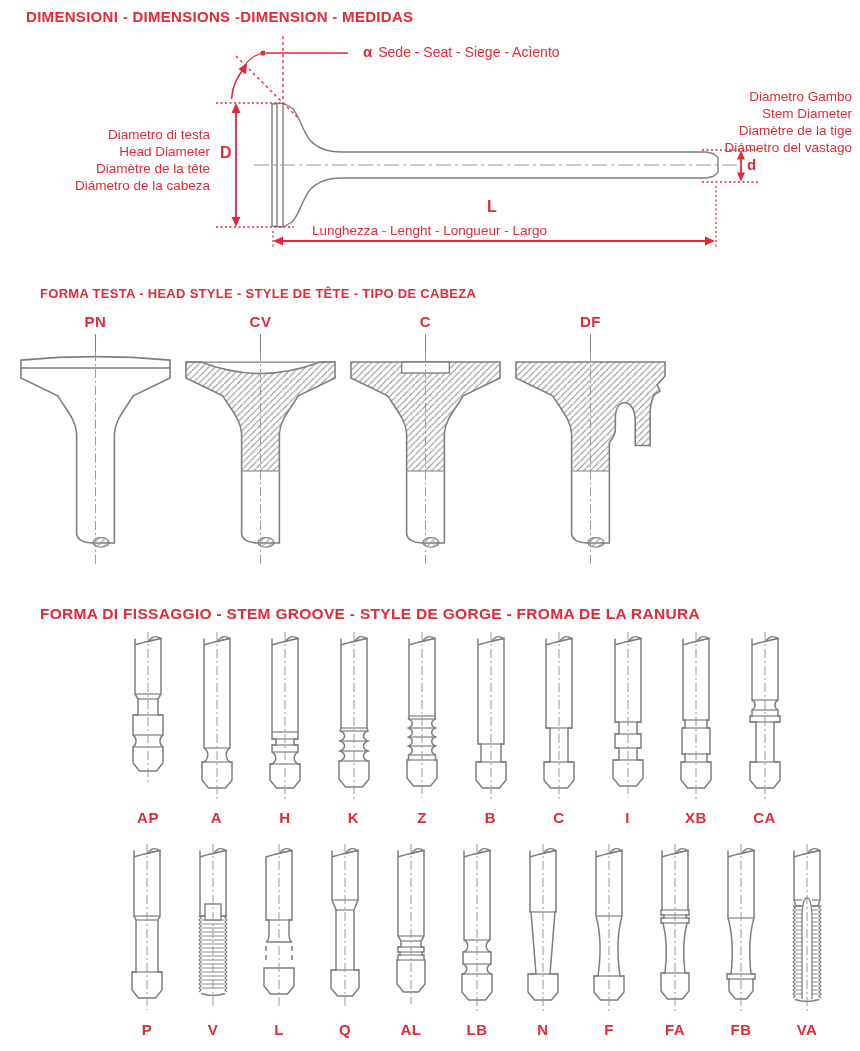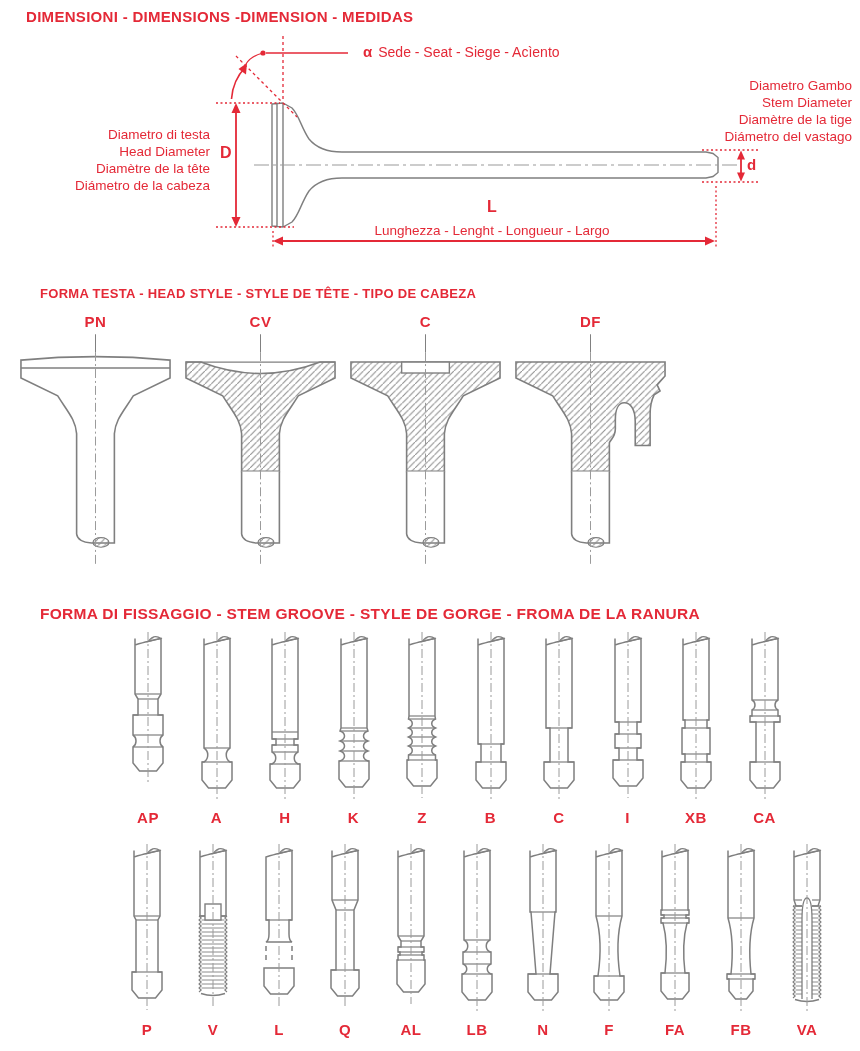--- a/index.html
+++ b/index.html
@@ -86,30 +86,30 @@
     </div>
 
     <div class="anno" style="left:12px;top:126px;width:198px;text-align:right">
       <span class="ln">Diametro di testa</span>
       <span class="ln">Head Diameter</span>
       <span class="ln">Diamètre de la tête</span>
       <span class="ln">Diámetro de la cabeza</span>
     </div>
     <div class="sym" style="left:220px;top:144px">D</div>
 
-    <div class="anno" style="left:638px;top:77px;width:214px;text-align:right">
+    <div class="anno" style="left:638px;top:88px;width:214px;text-align:right">
       <span class="ln">Diametro Gambo</span>
       <span class="ln">Stem Diameter</span>
       <span class="ln">Diamètre de la tige</span>
       <span class="ln">Diámetro del vastago</span>
     </div>
     <div class="sym" style="left:747px;top:156px;font-size:15px">d</div>
 
     <div class="sym" style="left:487px;top:198px">L</div>
-    <div class="anno" style="left:312px;top:222px;width:360px;text-align:center">Lunghezza - Lenght - Longueur - Largo</div>
+    <div class="anno" style="left:312px;top:222px;width:360px;">Lunghezza - Lenght - Longueur - Largo</div>
   </div>
 
   <div id="sec2">
     <div class="sec-title" style="font-size:13px">FORMA TESTA - HEAD STYLE - STYLE DE TÊTE - TIPO DE CABEZA</div>
     <div class="head-row" id="head-row">
         <div class="head-fig">
           <div class="fig-label">PN</div>
           <svg width="163" height="249" viewBox="0 0 164 250">
             <path d="M7,28 Q82,21 157,28 L157,46 L120,64 C110,80 102,88 101,102 L101,212 L78,212 Q64,211 63,203 L63,102 C62,88 54,80 44,64 L7,46 Z" fill="#fff" stroke="#7f7f7f" stroke-width="1.6"></path>
             <path d="M7,36 L157,36" stroke="#7f7f7f" stroke-width="1.4" fill="none"></path>

